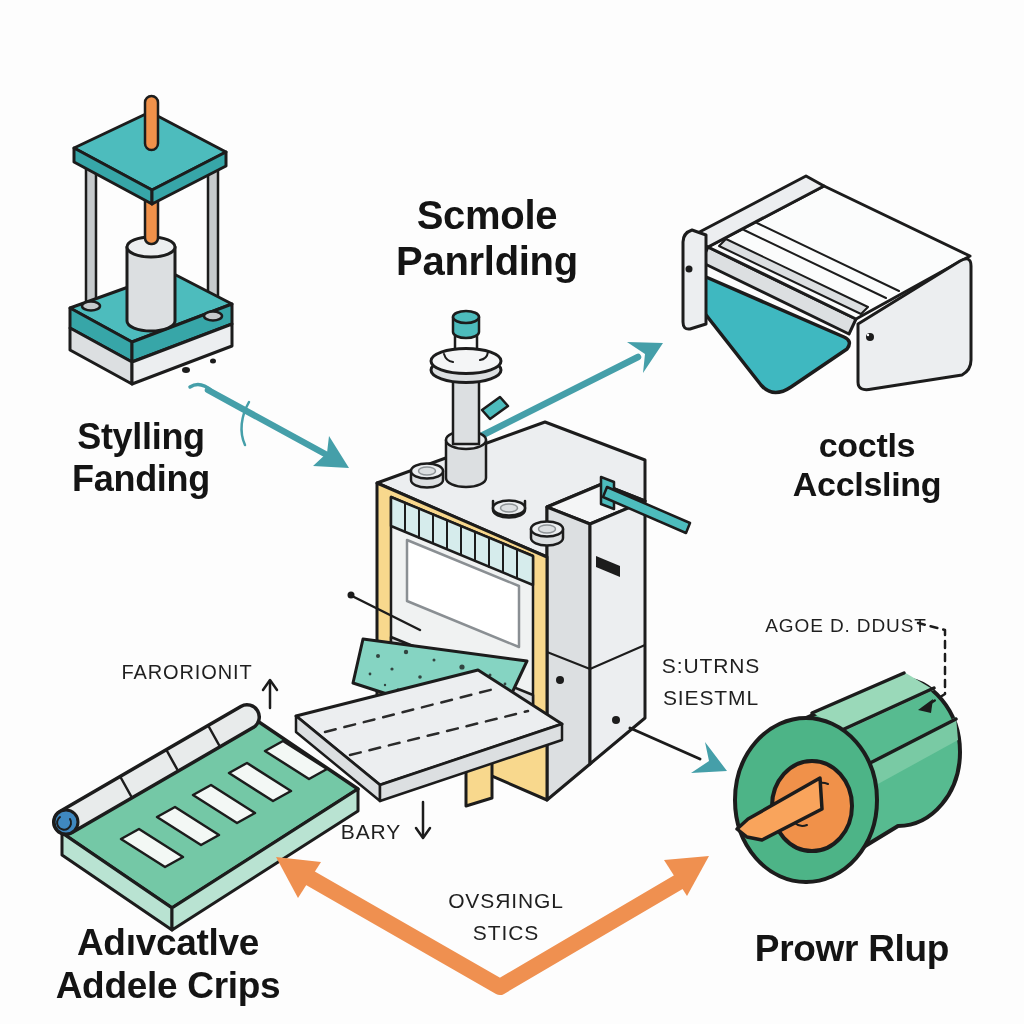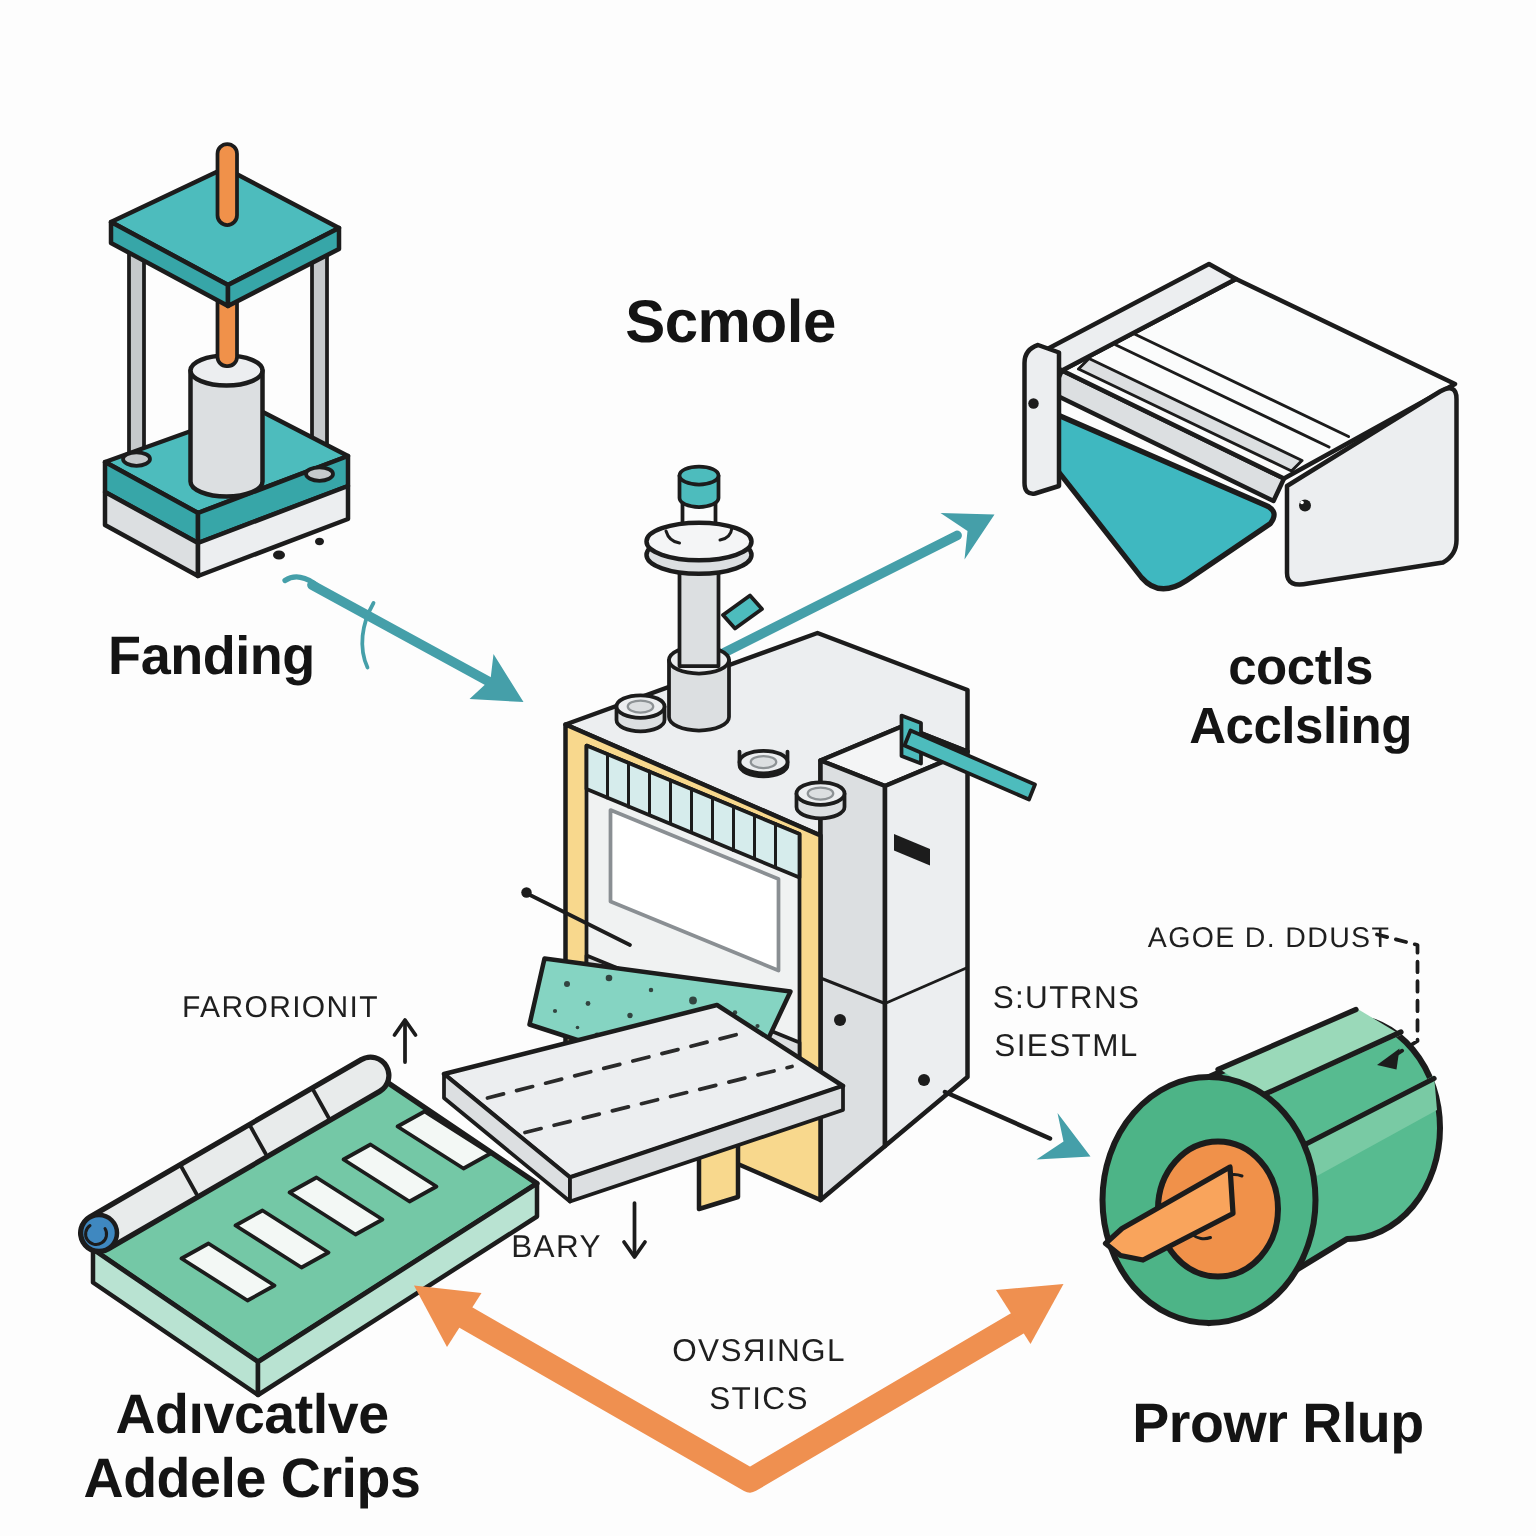--- a/index.html
+++ b/index.html
@@ -218,22 +218,24 @@
     <polygon points="276,817 321,822 298,858" class="f-orangea"></polygon>
     <polygon points="709,816 664,820 687,856" class="f-orangea"></polygon>
   </g>
 
   <rect x="140" y="1018" width="358" height="3.5" fill="var(--faint_line)" opacity="0.8"></rect>
   <rect x="536" y="1019" width="26" height="3" fill="var(--faint_line)" opacity="0.5"></rect>
 </svg>
 
   <div class="lbl big" style="left:487px;top:152px;font-size:40px">
     <div>Scmole</div>
+    <div>Panrlding</div>
   </div>
   <div class="lbl big" style="left:141px;top:376px;font-size:36px">
+    <div>Stylling</div>
     <div>Fanding</div>
   </div>
   <div class="lbl big" style="left:867px;top:386px;font-size:34px">
     <div>coctls</div>
     <div>Acclsling</div>
   </div>
   <div class="lbl big" style="left:168px;top:882px;font-size:37px">
     <div>Adıvcatlve</div>
     <div>Addele Crips</div>
   </div>

